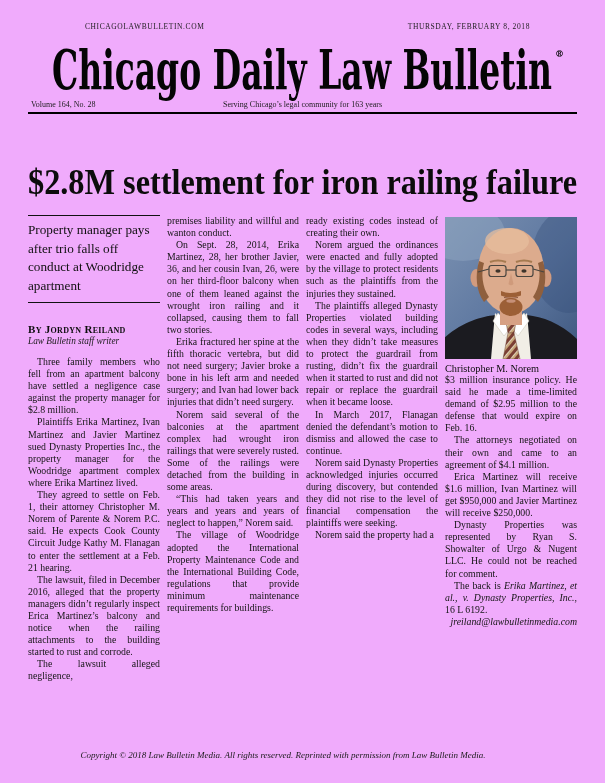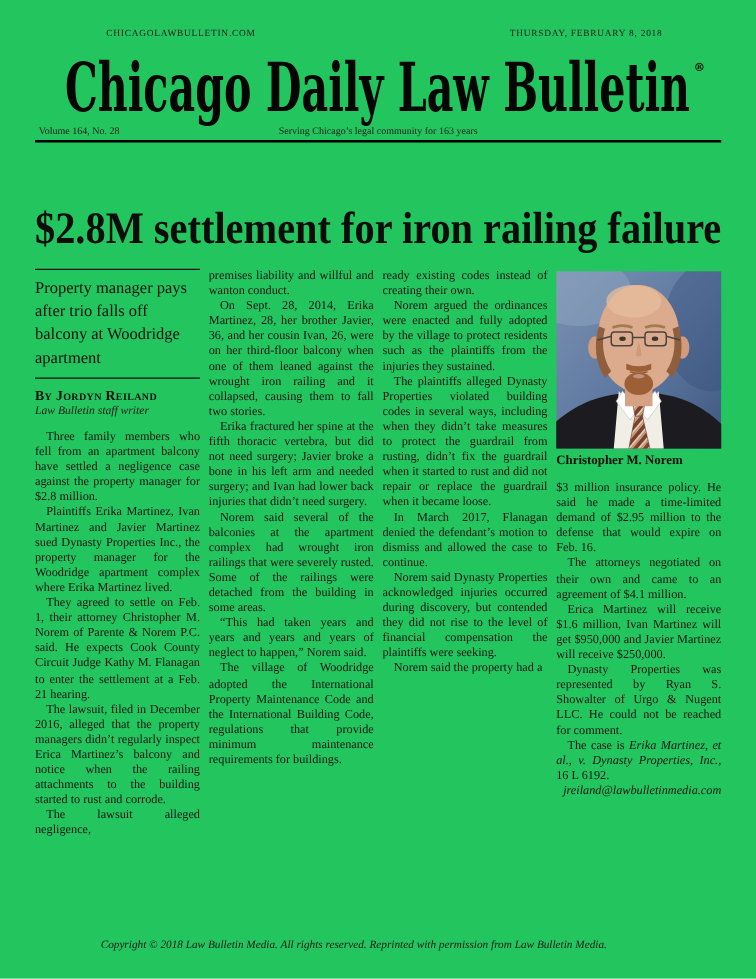--- a/index.html
+++ b/index.html
@@ -1,21 +1,21 @@
 <!DOCTYPE html>
 <html><head>
 <meta charset="utf-8">
 <style>
   html, body { margin: 0; padding: 0; background: #ffffff; }
   .page {
     position: relative;
     width: 605px;
     height: 783px;
     margin: 0 auto;
-    background: #22c55e;
+    background: #f0abfc;
     overflow: hidden;
     font-family: "Liberation Serif", serif;
     color: #141414;
   }
 
   
   .top-row {
     position: absolute;
     top: 22px; left: 85px; right: 75px;
     display: flex;
@@ -57,21 +57,21 @@
   .col { width: 132px; flex: 0 0 132px; }
 
   .deck {
     border-top: 1.3px solid #111;
     border-bottom: 1.3px solid #111;
     padding: 5px 0 7px 0;
     font-size: 13.2px;
     line-height: 18.5px;
     color: #101010;
   }
-  .byline-block { margin-top: 8px; }
+  .byline-block { margin-top: 20px; }
   .byline {
     font-variant: small-caps;
     font-weight: bold;
     font-size: 11px;
     letter-spacing: 0.3px;
     color: #0d0d0d;
   }
   .byline-title {
     font-style: italic;
     font-size: 9.3px;
@@ -87,23 +87,23 @@
     text-align: justify;
     text-indent: 9px;
     color: #141414;
   }
   .col p.noindent { text-indent: 0; }
 
   
   .photo-figure { margin: 2px 0 0 0; }
   .photo-svg { display: block; }
   .photo-caption {
-    font-weight: bold;
+    font-weight: normal;
     font-size: 10.3px;
-    margin: 4px 0 11px 0;
+    margin: 4px 0 0 0;
     color: #0d0d0d;
   }
 
   
   .footer {
     position: absolute;
     top: 750px; left: 16px; width: 534px;
     text-align: center;
     font-style: italic;
     font-size: 9px;
@@ -131,21 +131,21 @@
   </div>
   <div class="masthead-rule"></div>
 
   <svg class="headline-svg" width="549" height="48">
     <text x="0" y="37" font-family="Liberation Serif, serif" font-size="36" font-weight="bold" fill="#0c0c0c" textLength="549" lengthAdjust="spacingAndGlyphs">$2.8M settlement for iron railing failure</text>
   </svg>
 
   <div class="columns">
 
     <div class="col">
-      <div class="deck">Property manager pays after trio falls off balcony at Woodridge apartment</div>
+      <div class="deck">Property manager pays after trio falls off conduct at Woodridge apartment</div>
       <div class="byline-block">
         <div class="byline">By Jordyn Reiland</div>
         <div class="byline-title">Law Bulletin staff writer</div>
       </div>
       <div class="first-col-paras">
           <p><span>Three family members who fell from an apartment balcony have settled a negligence case against the property manager for $2.8 million.</span></p>
           <p><span>Plaintiffs Erika Martinez, Ivan Martinez and Javier Martinez sued Dynasty Properties Inc., the property manager for the Woodridge apartment complex where Erika Martinez lived.</span></p>
           <p><span>They agreed to settle on Feb. 1, their attorney Christopher M. Norem of Parente &amp; Norem P.C. said. He expects Cook County Circuit Judge Kathy M. Flanagan to enter the settlement at a Feb. 21 hearing.</span></p>
           <p><span>The lawsuit, filed in December 2016, alleged that the property managers didn’t regularly inspect Erica Martinez’s balcony and notice when the railing attachments to the building started to rust and corrode.</span></p>
           <p><span>The lawsuit alleged negligence,</span></p>
@@ -230,21 +230,21 @@
           <ellipse cx="66" cy="90" rx="11.5" ry="9" fill="#9c5f36"></ellipse>
           <ellipse cx="66" cy="84" rx="4.6" ry="1.8" fill="#c69078"></ellipse>
         </svg>
         <figcaption class="photo-caption">Christopher M. Norem</figcaption>
       </figure>
       <div>
           <p class="noindent"><span>$3 million insurance policy. He said he made a time-limited demand of $2.95 million to the defense that would expire on Feb. 16.</span></p>
           <p><span>The attorneys negotiated on their own and came to an agreement of $4.1 million.</span></p>
           <p><span>Erica Martinez will receive $1.6 million, Ivan Martinez will get $950,000 and Javier Martinez will receive $250,000.</span></p>
           <p><span>Dynasty Properties was represented by Ryan S. Showalter of Urgo &amp; Nugent LLC. He could not be reached for comment.</span></p>
-          <p><span>The case is </span><i>Erika Martinez, et al., v. Dynasty Properties, Inc.</i><span>, 16 L 6192.</span></p>
+          <p><span>The back is </span><i>Erika Martinez, et al., v. Dynasty Properties, Inc.</i><span>, 16 L 6192.</span></p>
           <p class="noindent" style="text-align: right;"><i>jreiland@lawbulletinmedia.com</i></p>
         </div>
     </div>
 
   </div>
 
   <div class="footer">Copyright © 2018 Law Bulletin Media. All rights reserved. Reprinted with permission from Law Bulletin Media.</div>
 
 </div>
 

